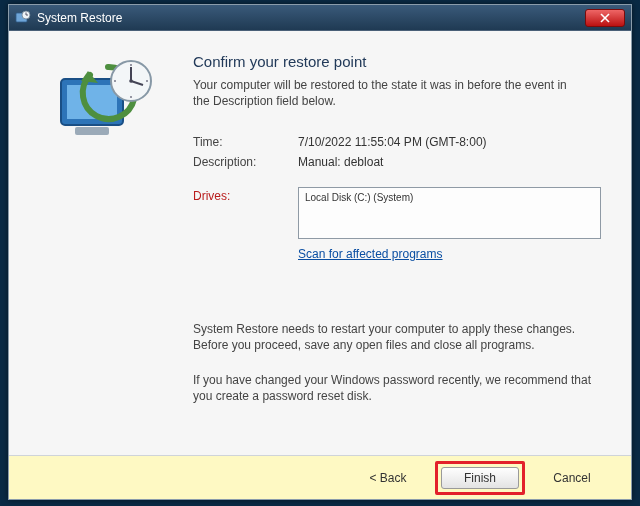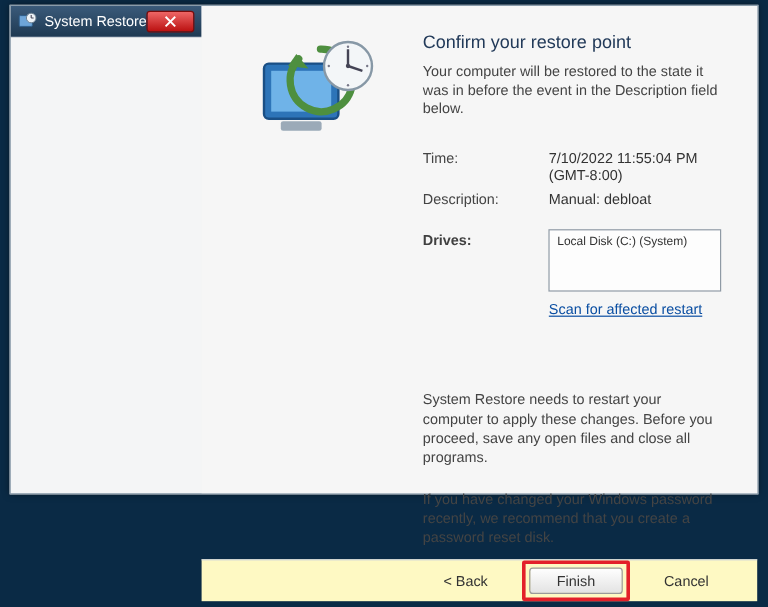--- a/index.html
+++ b/index.html
@@ -2,26 +2,26 @@
 <html><head>
 <meta charset="utf-8">
 <style>
   * { box-sizing: border-box; margin: 0; padding: 0; }
   html, body { width: 640px; height: 506px; overflow: hidden; font-family: "Segoe UI", Tahoma, sans-serif; font-size: 12px; color: #333; }
   body { background: #0a2a45; }
 
   .window {
     position: absolute;
     left: 8px; top: 4px;
-    width: 624px; height: 408px;
+    width: 624px; height: 496px;
     background: #f4f5f6;
     border: 1px solid #8a9cab;
     box-shadow: 0 0 6px rgba(0,0,0,0.5);
     display: flex;
-    flex-direction: row;
+    flex-direction: column;
   }
 
   .titlebar {
     height: 26px;
     background: linear-gradient(to bottom, #3a5a7a, #1f3a53);
     color: #fff;
     display: flex;
     align-items: center;
     padding: 0 6px;
     font-size: 12px;
@@ -77,21 +77,21 @@
     line-height: 1.3;
     margin-bottom: 26px;
     max-width: 380px;
   }
 
   .row { display: flex; margin-bottom: 6px; }
   .row .label { width: 105px; color: #444; }
   .row .value { flex: 1; color: #333; }
 
   .drives-row { display: flex; margin-top: 18px; }
-  .drives-row .label { width: 105px; color: #404040; padding-top: 2px; font-weight: bold; }
+  .drives-row .label { width: 105px; color: #b91c1c; padding-top: 2px; }
   .drives-box {
     flex: 1;
     height: 52px;
     border: 1px solid #8f9aa5;
     background: #fdfdfd;
     padding: 4px 6px;
     color: #333;
     font-size: 10px;
     margin-right: 2px;
   }
@@ -194,21 +194,21 @@
         </div>
 
         <div class="drives-row">
           <div class="label">Drives:</div>
           <div class="drives-box">
             <div>Local Disk (C:) (System)</div>
           </div>
         </div>
 
         <div class="link-row">
-          <span class="link">Scan for affected restart</span>
+          <span class="link">Scan for affected programs</span>
         </div>
 
         <div class="note-block">System Restore needs to restart your computer to apply these changes. Before you proceed, save any open files and close all programs.</div>
         <div class="note-block">If you have changed your Windows password recently, we recommend that you create a password reset disk.</div>
       </div>
 
     </div>
 
     <div class="footer">
       <span class="btn ghost">&lt; Back</span>

